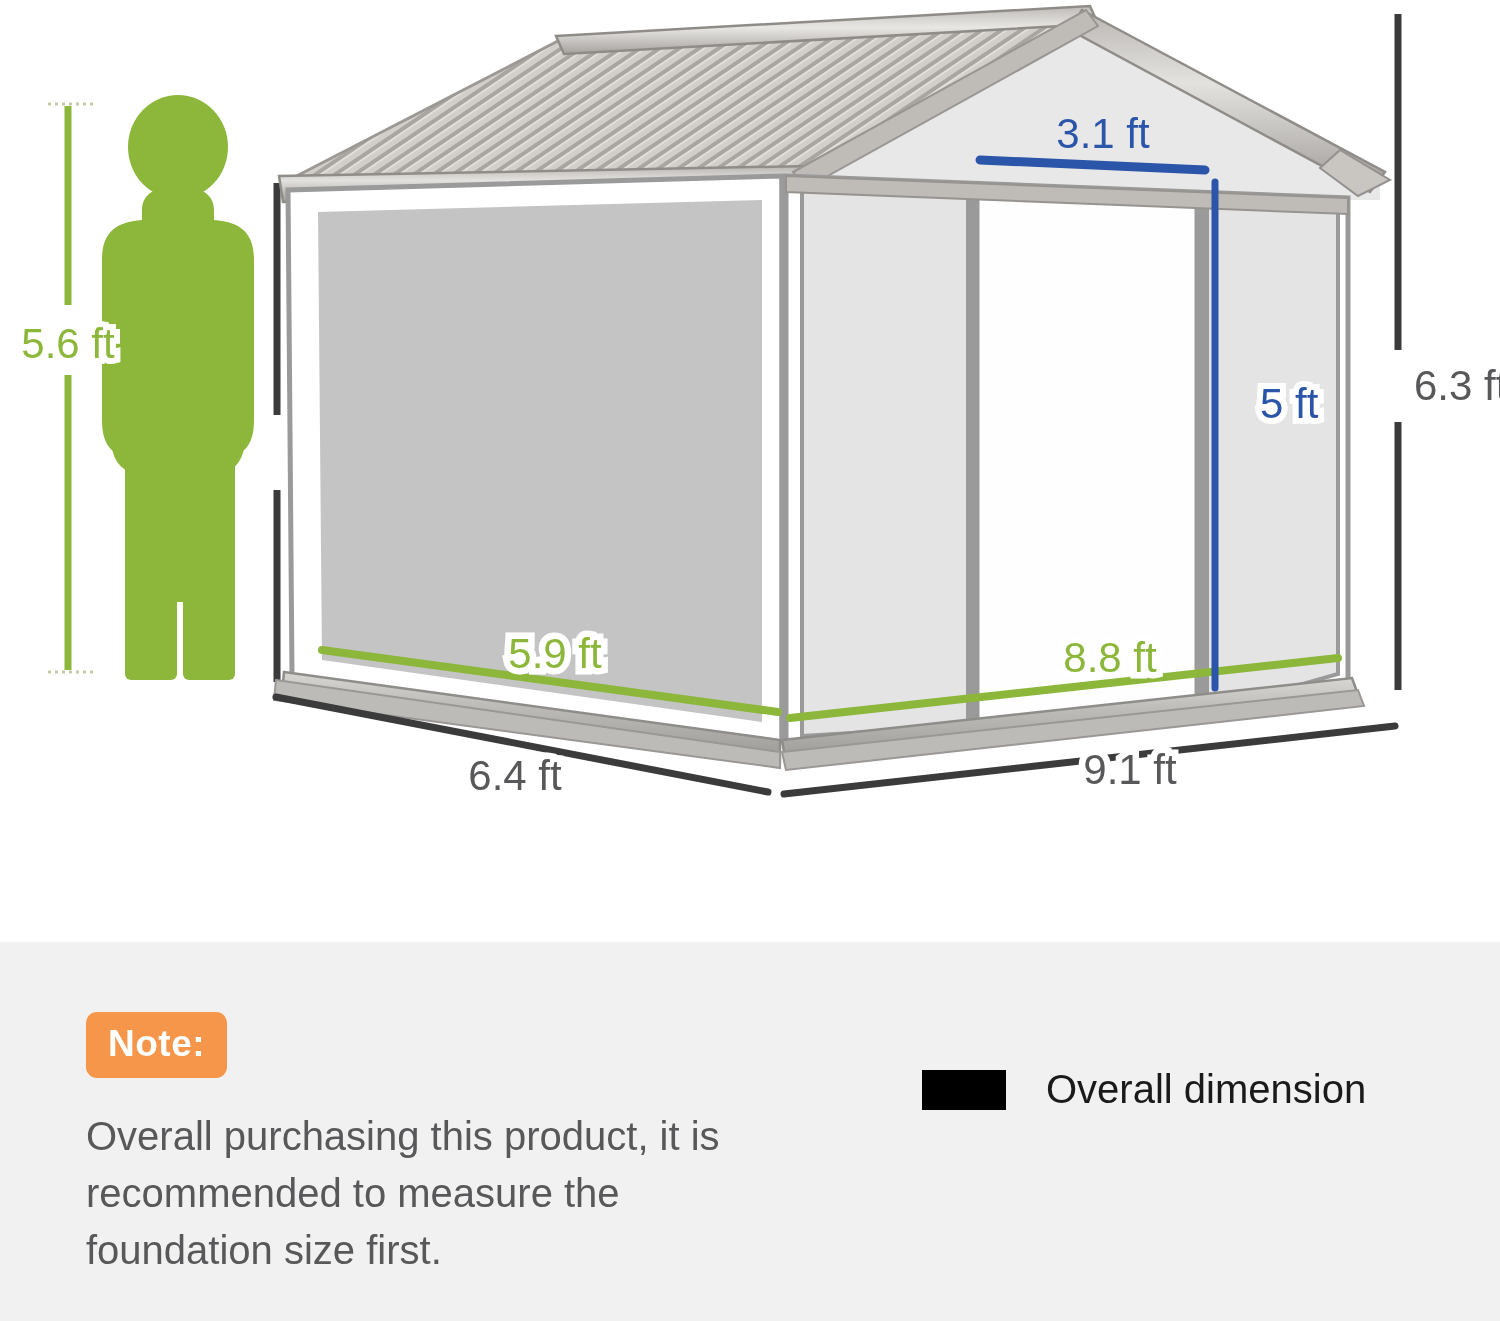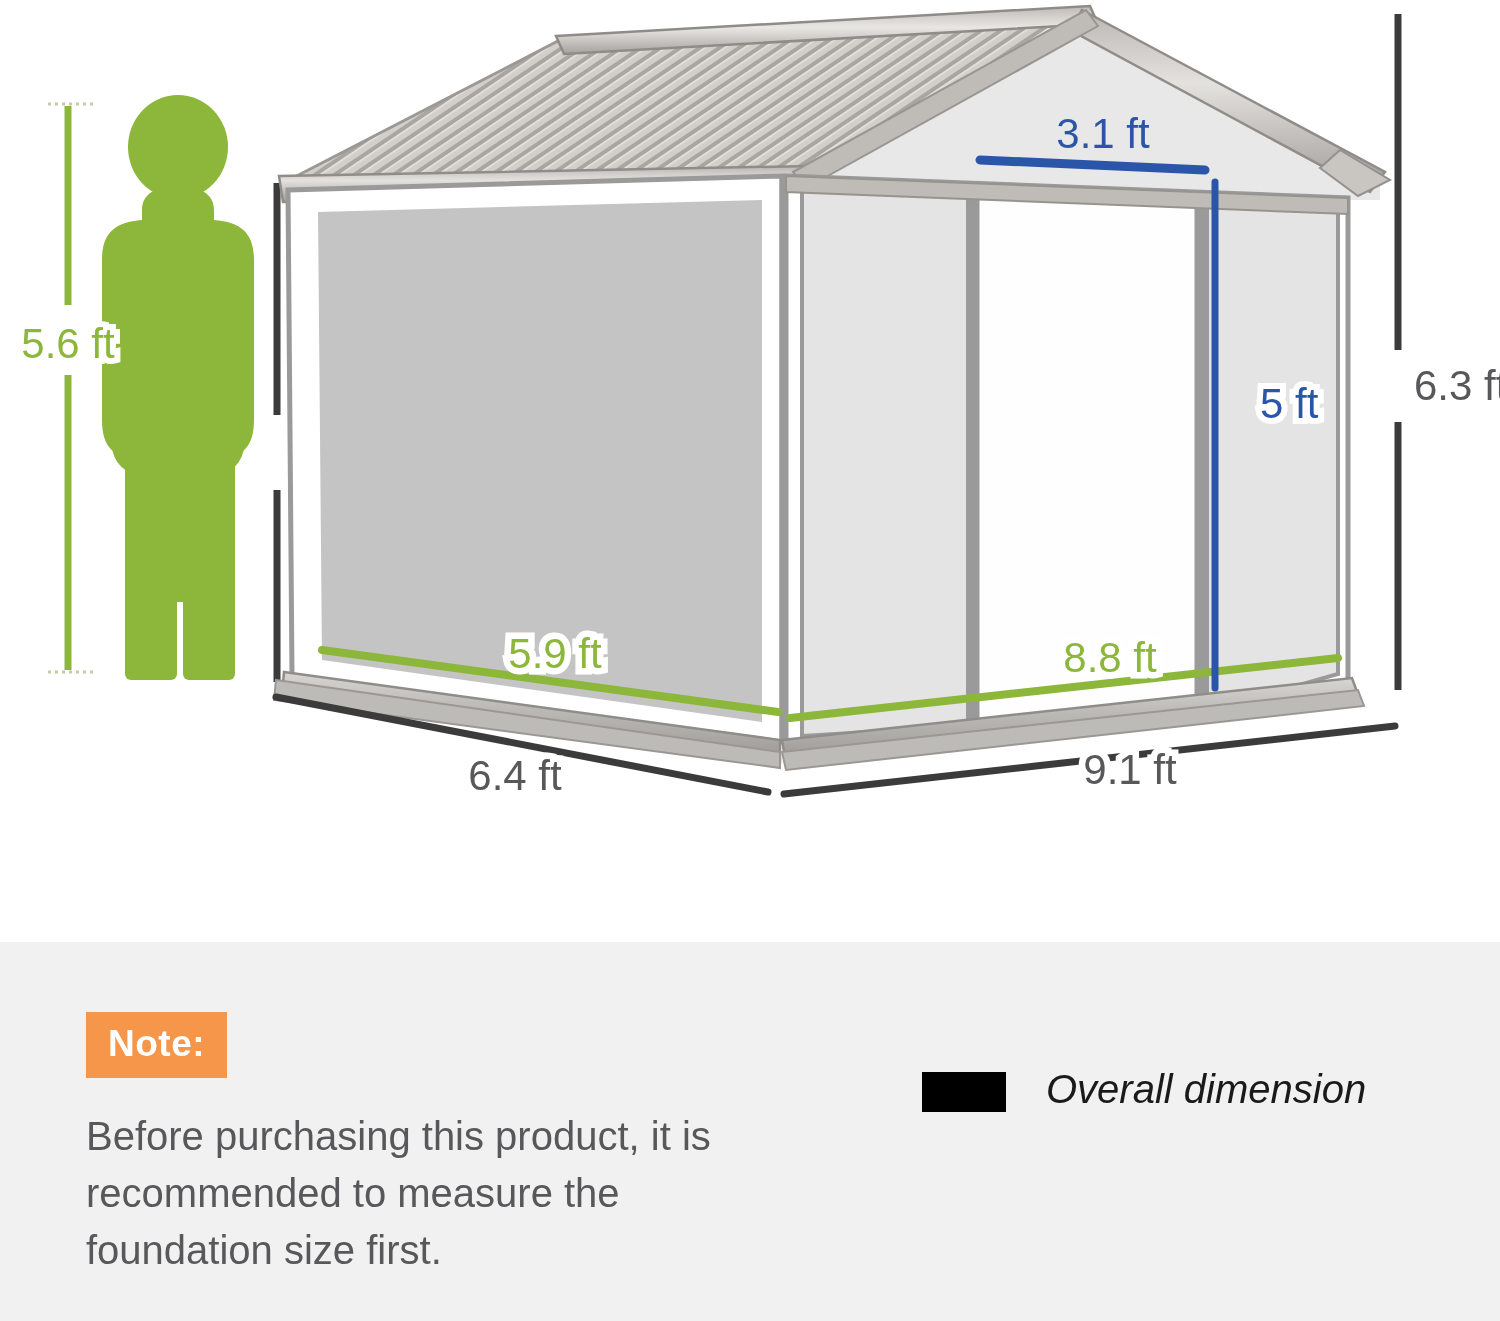--- a/index.html
+++ b/index.html
@@ -49,41 +49,40 @@
     width: 720px;
   }
   #note-badge {
     display: inline-block;
     background: #F5964A;
     color: #ffffff;
     font-weight: bold;
     font-size: 37px;
     line-height: 1;
     padding: 13px 22px 16px 22px;
-    border-radius: 0;
+    border-radius: 11px;
     letter-spacing: 0.5px;
   }
   #note-text {
     margin-top: 30px;
     color: #58585a;
     font-size: 40px;
     line-height: 1.42;
     font-weight: 300;
     max-width: 700px;
   }
   #legend {
     position: absolute;
     left: 922px;
     top: 125px;
   }
   .legend-row {
     display: flex;
-    align-items: flex-end;
+    align-items: center;
     margin-bottom: 62px;
-    font-style: italic;
   }
   .legend-swatch {
     width: 84px;
     height: 40px;
     flex: 0 0 auto;
   }
   .legend-swatch.black { background: #000000; }
   .legend-swatch.green { background: #8CB73A; }
   .legend-label {
     margin-left: 40px;
@@ -257,21 +256,21 @@
         <text class="dim-text" x="1414" y="400" font-size="42" fill="#ffffff" stroke="#ffffff" stroke-width="12" paint-order="stroke">6.3 ft</text>
         <text class="dim-text" x="1414" y="400" font-size="42" fill="#58585a">6.3 ft</text>
       </g>
     </svg>
   </div>
 
   <div id="bottom-panel">
 
     <div id="note-block">
       <div id="note-badge">Note:</div>
-      <div id="note-text">Before purchasing this product, it is recommended to measure the foundation size first.</div>
+      <div id="note-text">Overall purchasing this product, it is recommended to measure the foundation size first.</div>
     </div>
 
     <div id="legend">
       <div class="legend-row">
         <span class="legend-swatch black"></span>
         <span class="legend-label dark">Overall dimension</span>
       </div>
     </div>
 
   </div>

